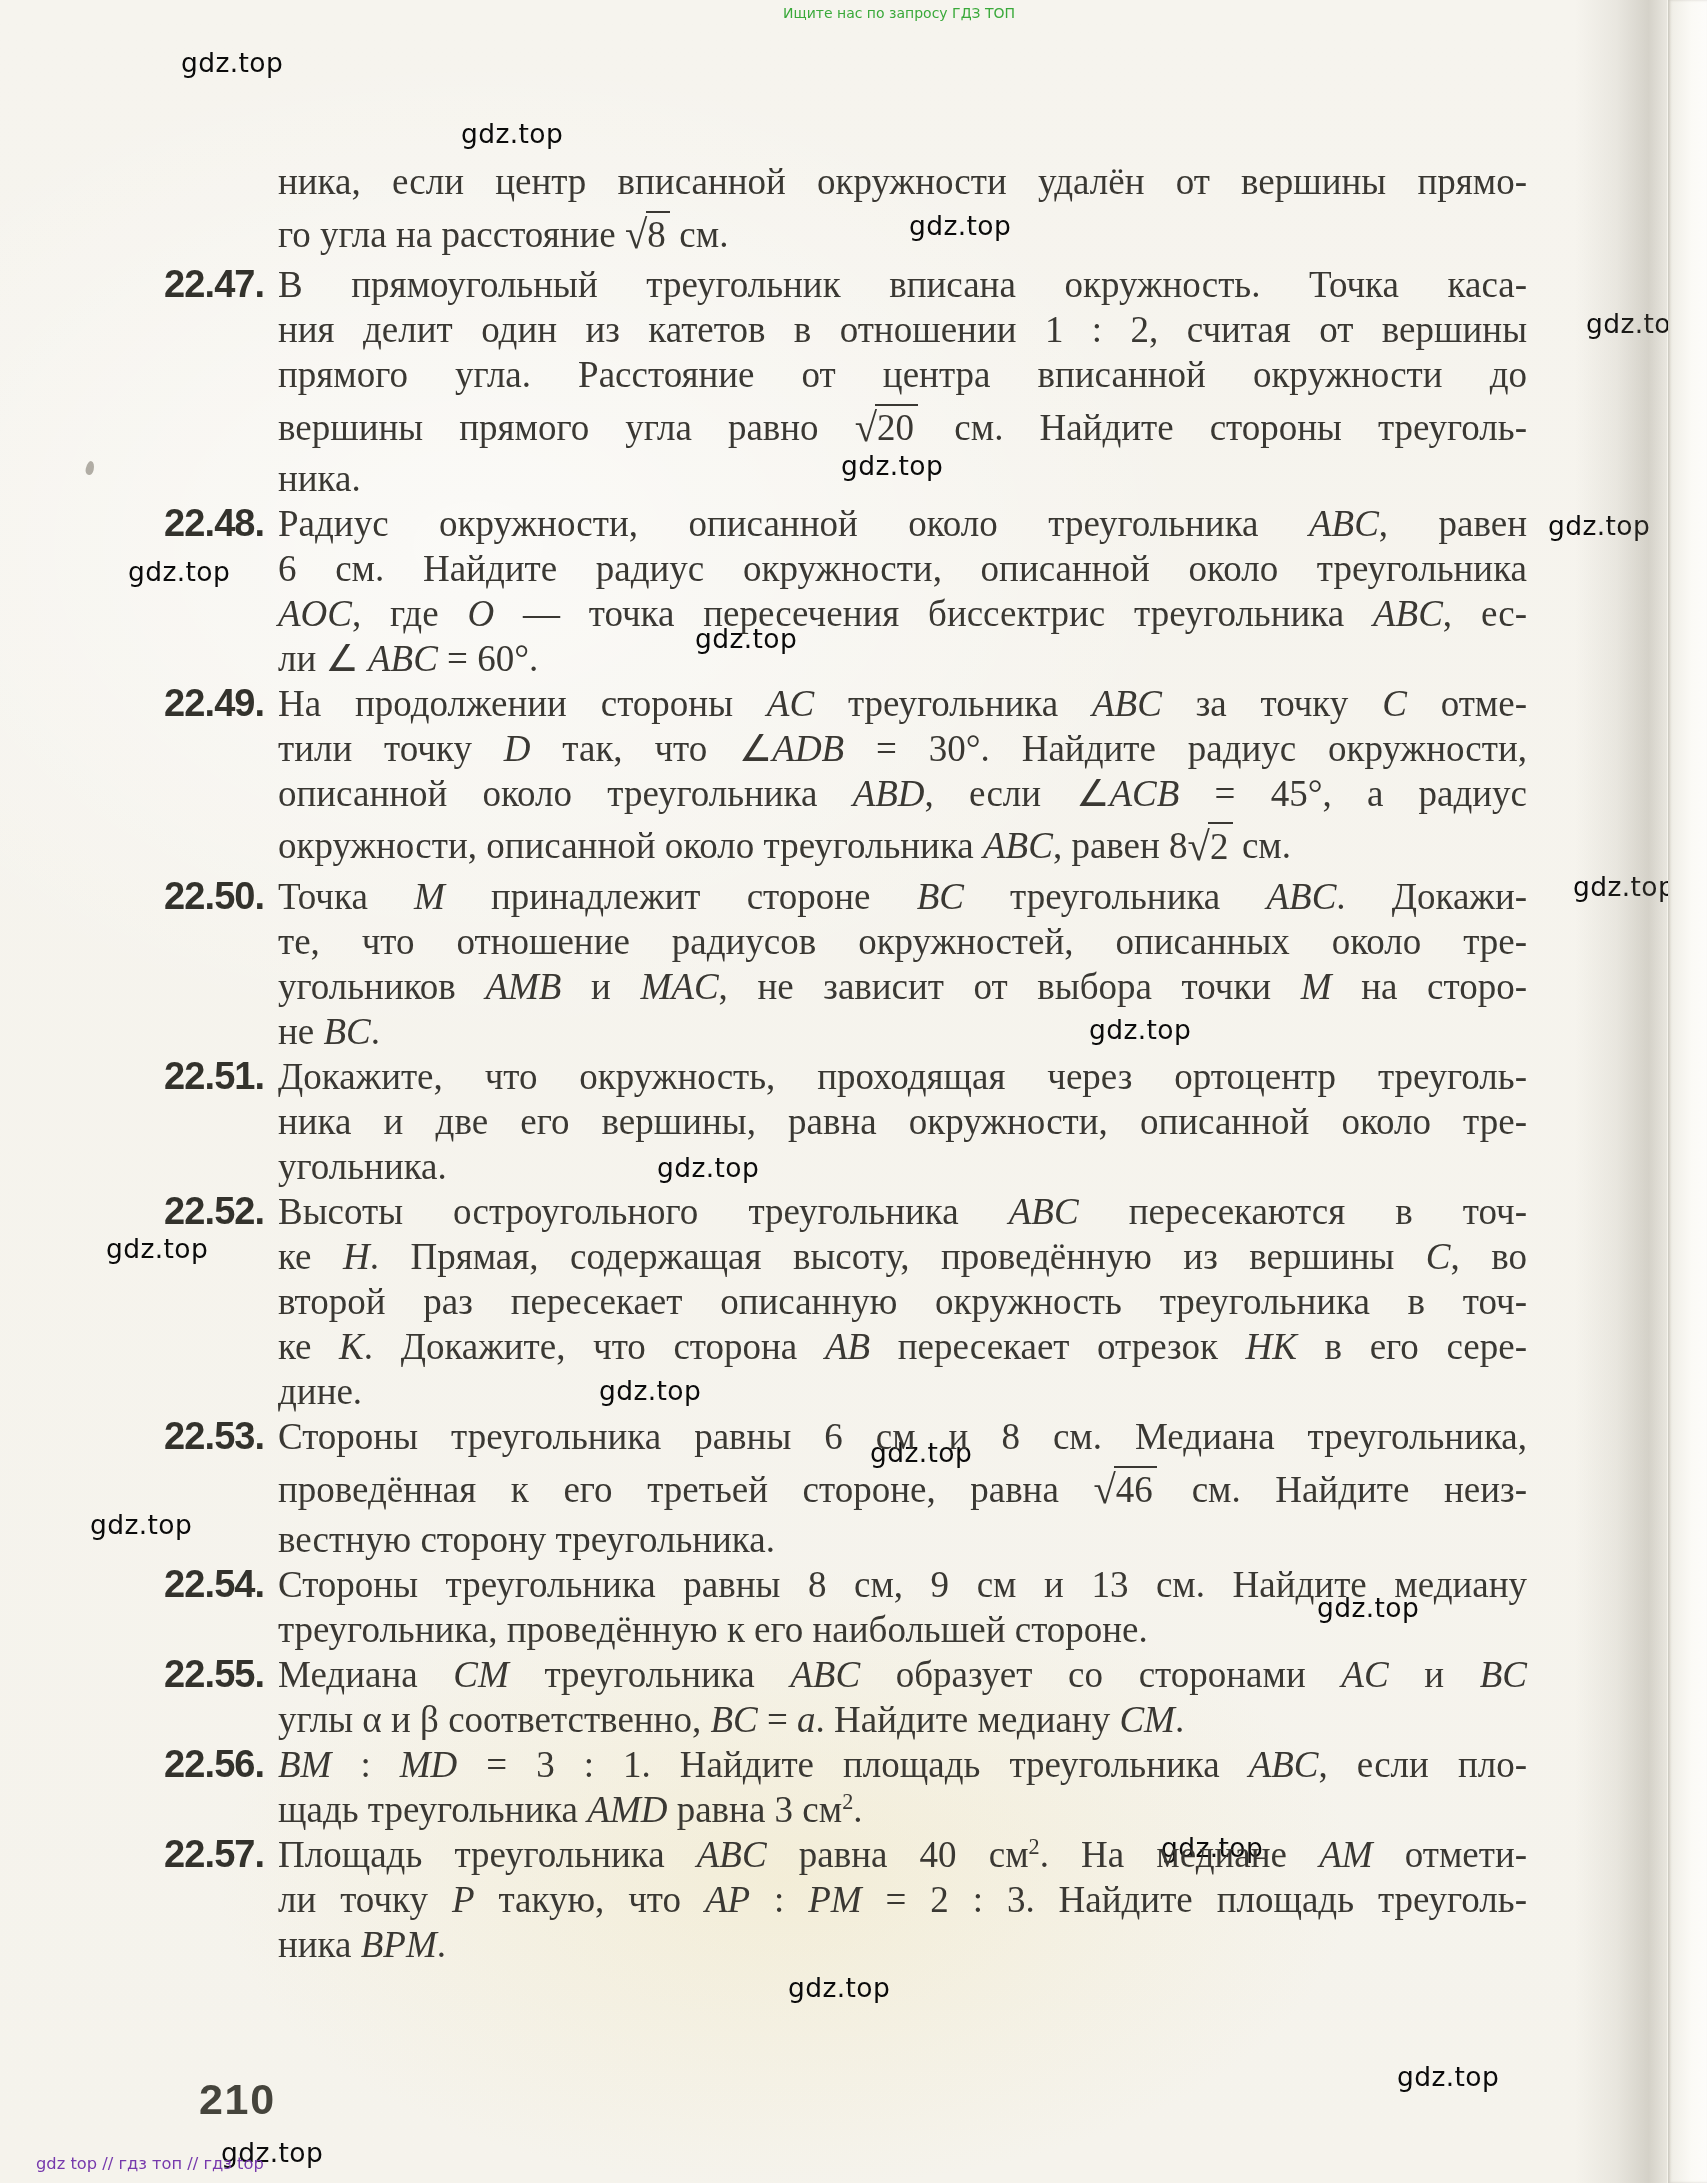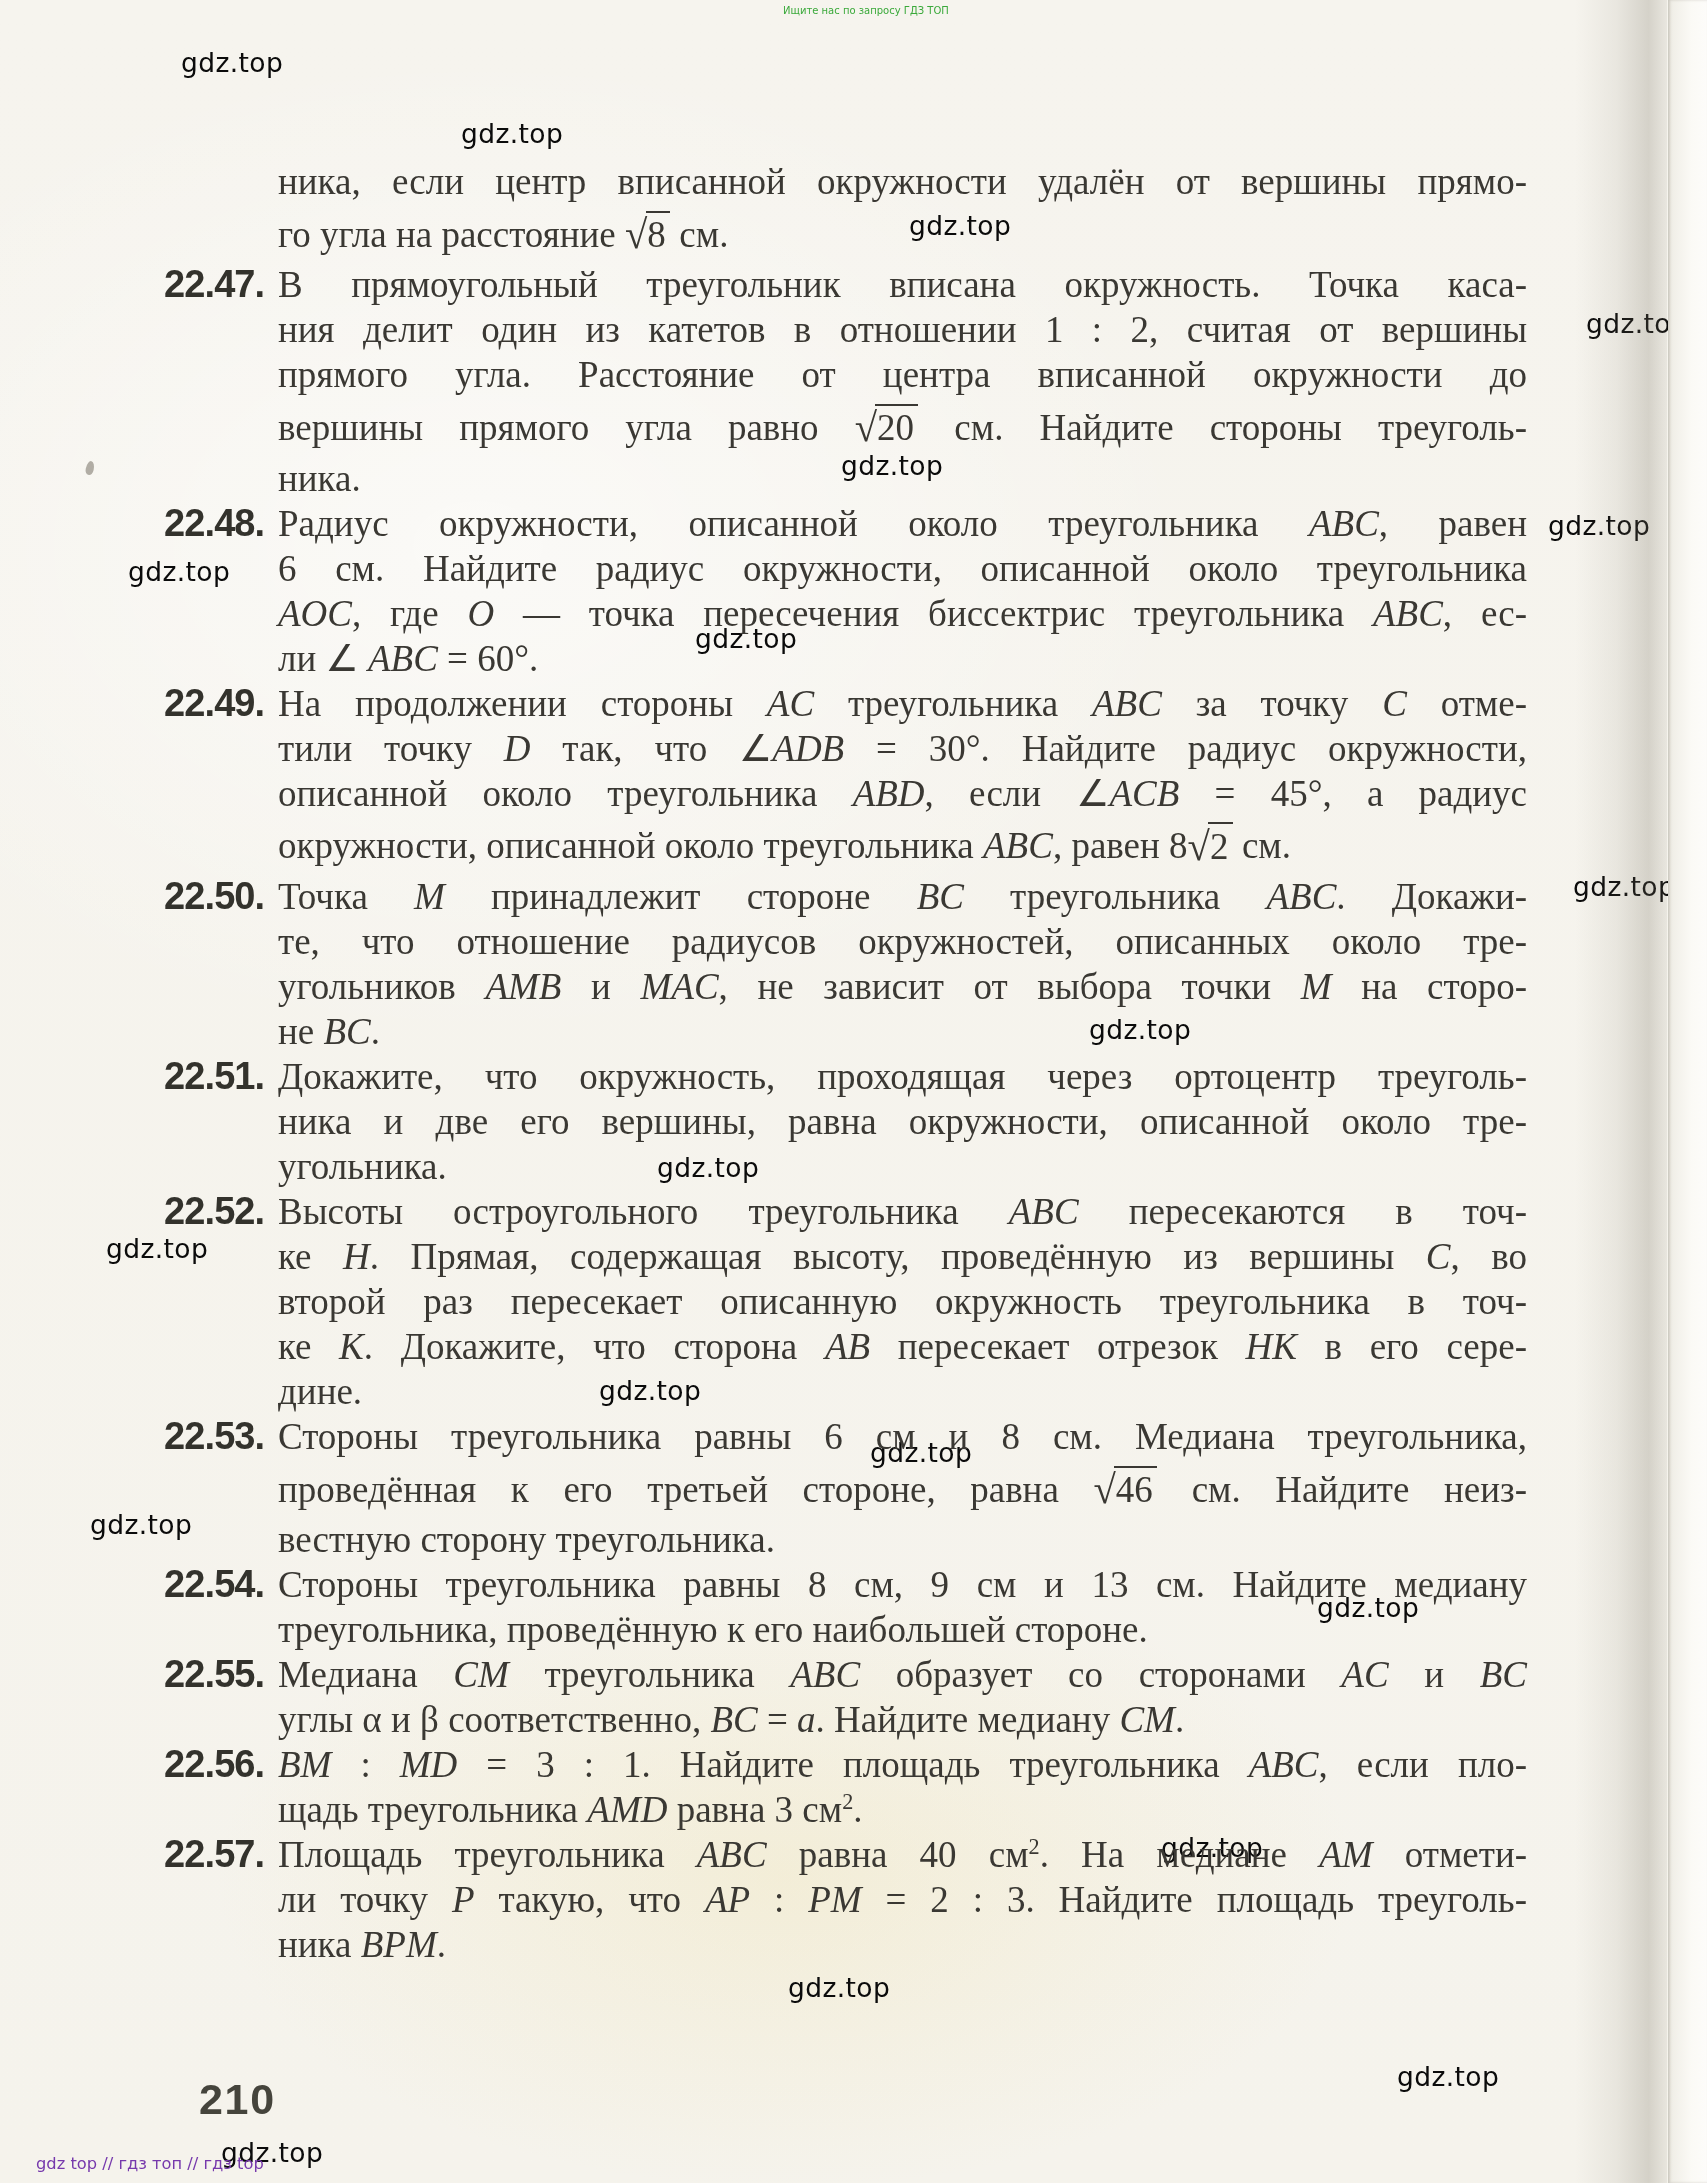--- a/index.html
+++ b/index.html
@@ -28,21 +28,21 @@
     box-shadow:inset 1.7px 0 2.6px rgba(90,85,70,0.25);
   }
   .speck {
     position:absolute; left:86px; top:461px; width:7.7px; height:13.7px;
     background:#8a857b; opacity:.65; transform:rotate(12deg);
     border-radius:50% 50% 50% 50% / 60% 60% 40% 40%;
   }
   
   .promo {
     position:absolute; left:783px; top:5.1px;
-    font-family:"DejaVu Sans", sans-serif; font-size:10px; color:#3aa93a;
+    font-family:"DejaVu Sans", sans-serif; font-size:14px; color:#3aa93a;
   }
   
   .wm {
     position:absolute;
     font-family:"DejaVu Sans", sans-serif; font-size:26.5px; color:#0b0b0b;
     letter-spacing:0.4px; white-space:nowrap;
   }
   
   .content {
     position:absolute; left:278px; top:159px; width:1249px;

